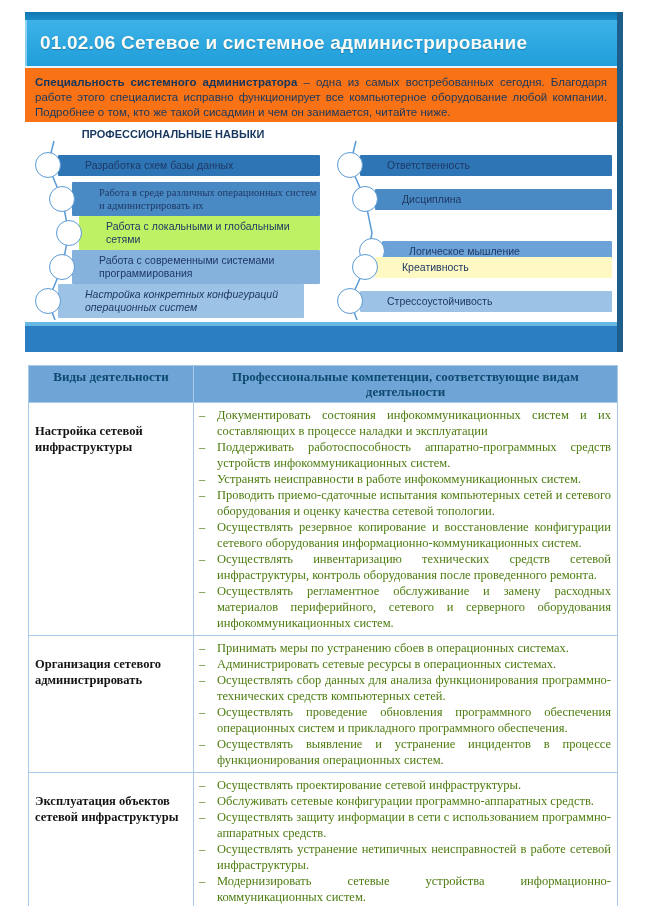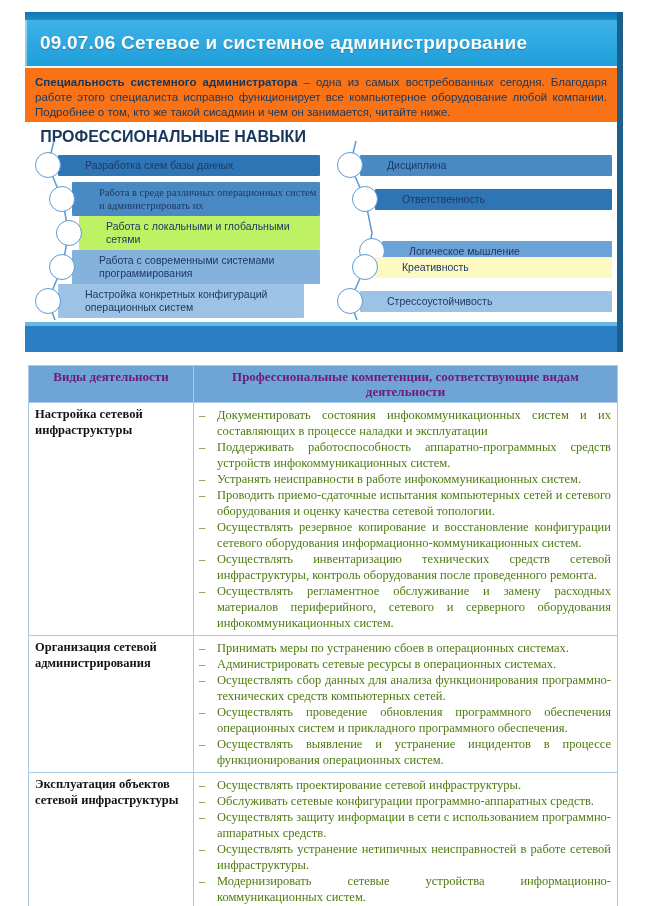--- a/index.html
+++ b/index.html
@@ -14,68 +14,68 @@
           border-left:2px solid rgba(255,255,255,.45);}
   .banner-title{color:#fbfbf6;font-size:19px;font-weight:bold;letter-spacing:.2px;
                 text-shadow:0 1px 1px rgba(0,60,100,.35);}
   .banner-gap{height:2px;background:#e9f4fb;}
   .intro{background:#f97316;color:#17375e;font-size:11.5px;line-height:15px;
          padding:7px 10px 8px 10px;text-align:justify;box-sizing:border-box;height:54px;}
   .intro b{color:#14365c;}
 
   .skills-area{padding-top:6px;}
   .skills-headers{display:flex;height:20px;}
-  .skills-headers .hdr{width:50%;text-align:center;font-size:16px;font-weight:bold;color:#17375e;}
+  .skills-headers .hdr{width:50%;text-align:center;font-size:11px;font-weight:bold;color:#17375e;}
   .skills-body{position:relative;height:170px;width:592px;}
   .connector-svg{position:absolute;left:0;top:0;width:592px;height:170px;overflow:visible;z-index:0;}
   .skill-cols{position:relative;display:flex;z-index:1;height:170px;}
   .skill-col{width:296px;display:flex;flex-direction:column;}
   .skill-row{height:34px;display:flex;align-items:center;}
   .skill-bar{position:relative;flex:1;padding:4px 1px 4px 27px;box-sizing:border-box;
              color:#1f3864;font-size:10.5px;line-height:13px;border-radius:1px;}
   .col-left  .skill-row:nth-child(1) .skill-bar{margin-left:33px;margin-right:1px;}
   .col-left  .skill-row:nth-child(2) .skill-bar{margin-left:47px;margin-right:1px;}
   .col-left  .skill-row:nth-child(3) .skill-bar{margin-left:54px;margin-right:1px;}
   .col-left  .skill-row:nth-child(4) .skill-bar{margin-left:47px;margin-right:1px;}
-  .col-left  .skill-row:nth-child(5) .skill-bar{margin-left:33px;margin-right:17px;}
+  .col-left  .skill-row:nth-child(5) .skill-bar{margin-left:33px;margin-right:17px;font-style:italic;}
   .col-right .skill-row:nth-child(1) .skill-bar{margin-left:39px;margin-right:5px;}
   .col-right .skill-row:nth-child(2) .skill-bar{margin-left:54px;margin-right:5px;}
   .col-right .skill-row:nth-child(3) .skill-bar{margin-left:61px;margin-right:5px;margin-top:36px;}
   .col-right .skill-row:nth-child(4) .skill-bar{margin-left:54px;margin-right:5px;}
   .col-right .skill-row:nth-child(5) .skill-bar{margin-left:39px;margin-right:5px;}
   .skill-circle{position:absolute;left:-23px;top:50%;transform:translateY(-50%);
                 width:26px;height:26px;border-radius:50%;background:#fff;
                 border:1.5px solid #5b9bd5;box-sizing:border-box;}
   .footer-gap{height:4px;background:#ffffff;}
   .footer-strip{height:4px;background:#66b8e4;}
   .footer-band{height:26px;background:#2b7ec1;}
 
   
   .comp-table{border-collapse:collapse;width:590px;margin:13px 0 0 3px;
               font-family:"Liberation Serif",serif;}
   .comp-table th,.comp-table td{border:1px solid #a9c9e7;vertical-align:top;}
-  .comp-table th{background:#6fa4d6;color:#701a75;font-size:13px;font-weight:bold;
+  .comp-table th{background:#6fa4d6;color:#0c4a6e;font-size:13px;font-weight:bold;
                  line-height:15px;padding:3px 4px;text-align:center;}
   th.col-activity{width:156px;}
   td.activity{font-weight:bold;font-size:12.5px;line-height:16px;color:#141414;
-              padding:3px 10px 3px 6px;}
+              padding:20px 10px 3px 6px;}
   ul.comp-list{margin:0;padding:3px 5px 3px 4px;list-style:none;color:#4d7c0f;
                font-size:12.5px;line-height:16px;}
   ul.comp-list li{padding-left:18px;text-indent:-18px;text-align:justify;}
   ul.comp-list .dash{display:inline-block;width:18px;text-indent:0;}
 </style>
 </head>
 <body>
 
 <div class="page">
 
   <div class="graphic">
     <div class="top-strip"></div>
     <div class="banner">
-      <span class="banner-title">09.07.06 Сетевое и системное администрирование</span>
+      <span class="banner-title">01.02.06 Сетевое и системное администрирование</span>
     </div>
     <div class="banner-gap"></div>
     <div class="intro">
       <b>Специальность системного администратора</b>
       <span>– одна из самых востребованных сегодня. Благодаря работе этого специалиста исправно функционирует все компьютерное оборудование любой компании. Подробнее о том, кто же такой сисадмин и чем он занимается, читайте ниже.</span>
     </div>
 
     <div class="skills-area">
       <div class="skills-headers">
         <div class="hdr">ПРОФЕССИОНАЛЬНЫЕ НАВЫКИ</div>
@@ -98,24 +98,24 @@
               </div>
               <div class="skill-row">
                 <div class="skill-bar" style="background: rgb(133, 178, 221);"><span class="skill-circle"></span><span>Работа с современными системами программирования</span></div>
               </div>
               <div class="skill-row">
                 <div class="skill-bar" style="background: rgb(156, 195, 230);"><span class="skill-circle"></span><span>Настройка конкретных конфигураций операционных систем</span></div>
               </div>
             </div>
           <div class="skill-col col-right" id="col-supra">
               <div class="skill-row">
-                <div class="skill-bar" style="background: rgb(74, 138, 196);"><span class="skill-circle"></span><span>Дисциплина</span></div>
+                <div class="skill-bar" style="background: rgb(46, 117, 182);"><span class="skill-circle"></span><span>Ответственность</span></div>
               </div>
               <div class="skill-row">
-                <div class="skill-bar" style="background: rgb(46, 117, 182);"><span class="skill-circle"></span><span>Ответственность</span></div>
+                <div class="skill-bar" style="background: rgb(74, 138, 196);"><span class="skill-circle"></span><span>Дисциплина</span></div>
               </div>
               <div class="skill-row">
                 <div class="skill-bar" style="background: rgb(107, 163, 216);"><span class="skill-circle"></span><span>Логическое мышление</span></div>
               </div>
               <div class="skill-row">
                 <div class="skill-bar" style="background: #fef9c3;"><span class="skill-circle"></span><span>Креативность</span></div>
               </div>
               <div class="skill-row">
                 <div class="skill-bar" style="background: rgb(156, 195, 230);"><span class="skill-circle"></span><span>Стрессоустойчивость</span></div>
               </div>
@@ -144,21 +144,21 @@
               <li><span class="dash">–</span>Поддерживать работоспособность аппаратно-программных средств устройств инфокоммуникационных систем.</li>
               <li><span class="dash">–</span>Устранять неисправности в работе инфокоммуникационных систем.</li>
               <li><span class="dash">–</span>Проводить приемо-сдаточные испытания компьютерных сетей и сетевого оборудования и оценку качества сетевой топологии.</li>
               <li><span class="dash">–</span>Осуществлять резервное копирование и восстановление конфигурации сетевого оборудования информационно-коммуникационных систем.</li>
               <li><span class="dash">–</span>Осуществлять инвентаризацию технических средств сетевой инфраструктуры, контроль оборудования после проведенного ремонта.</li>
               <li><span class="dash">–</span>Осуществлять регламентное обслуживание и замену расходных материалов периферийного, сетевого и серверного оборудования инфокоммуникационных систем.</li>
             </ul>
           </td>
         </tr>
         <tr>
-          <td class="activity">Организация сетевой администрирования</td>
+          <td class="activity">Организация сетевого администрировать</td>
           <td>
             <ul class="comp-list">
               <li><span class="dash">–</span>Принимать меры по устранению сбоев в операционных системах.</li>
               <li><span class="dash">–</span>Администрировать сетевые ресурсы в операционных системах.</li>
               <li><span class="dash">–</span>Осуществлять сбор данных для анализа функционирования программно-технических средств компьютерных сетей.</li>
               <li><span class="dash">–</span>Осуществлять проведение обновления программного обеспечения операционных систем и прикладного программного обеспечения.</li>
               <li><span class="dash">–</span>Осуществлять выявление и устранение инцидентов в процессе функционирования операционных систем.</li>
             </ul>
           </td>
         </tr>

